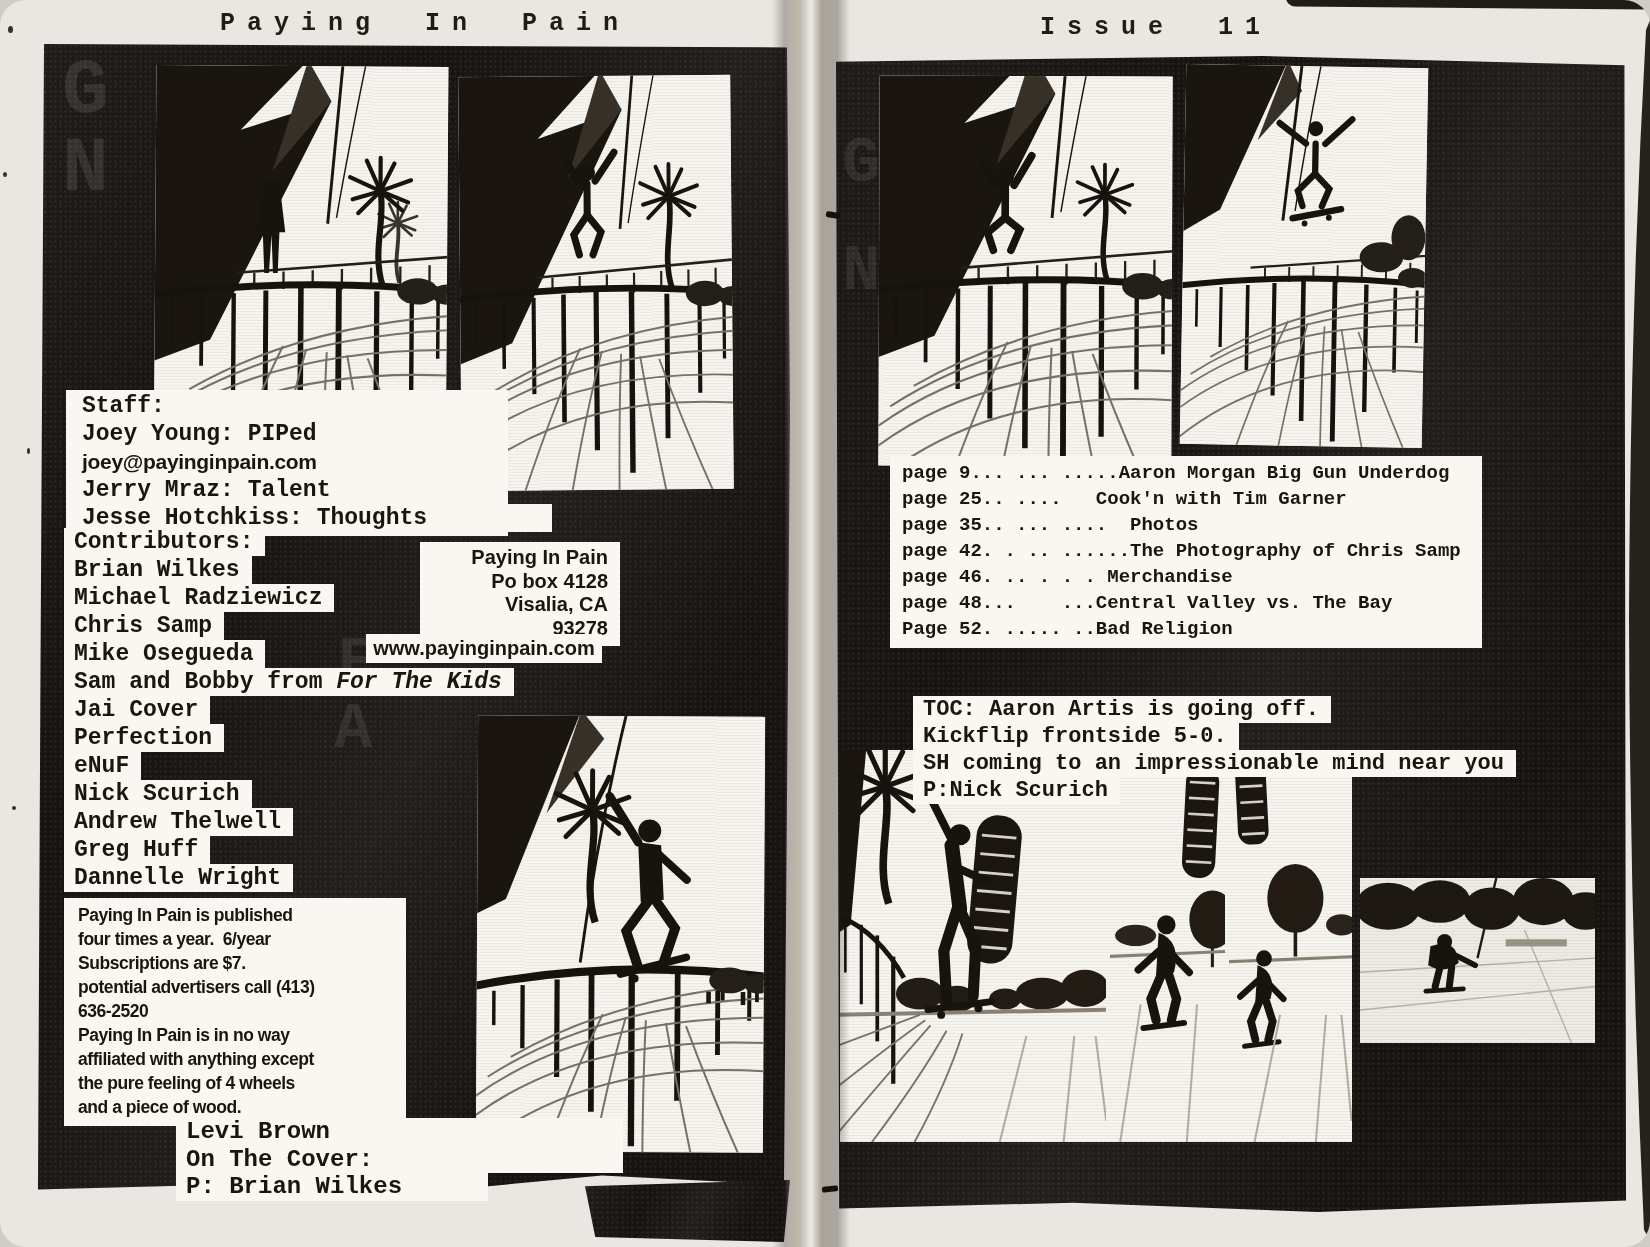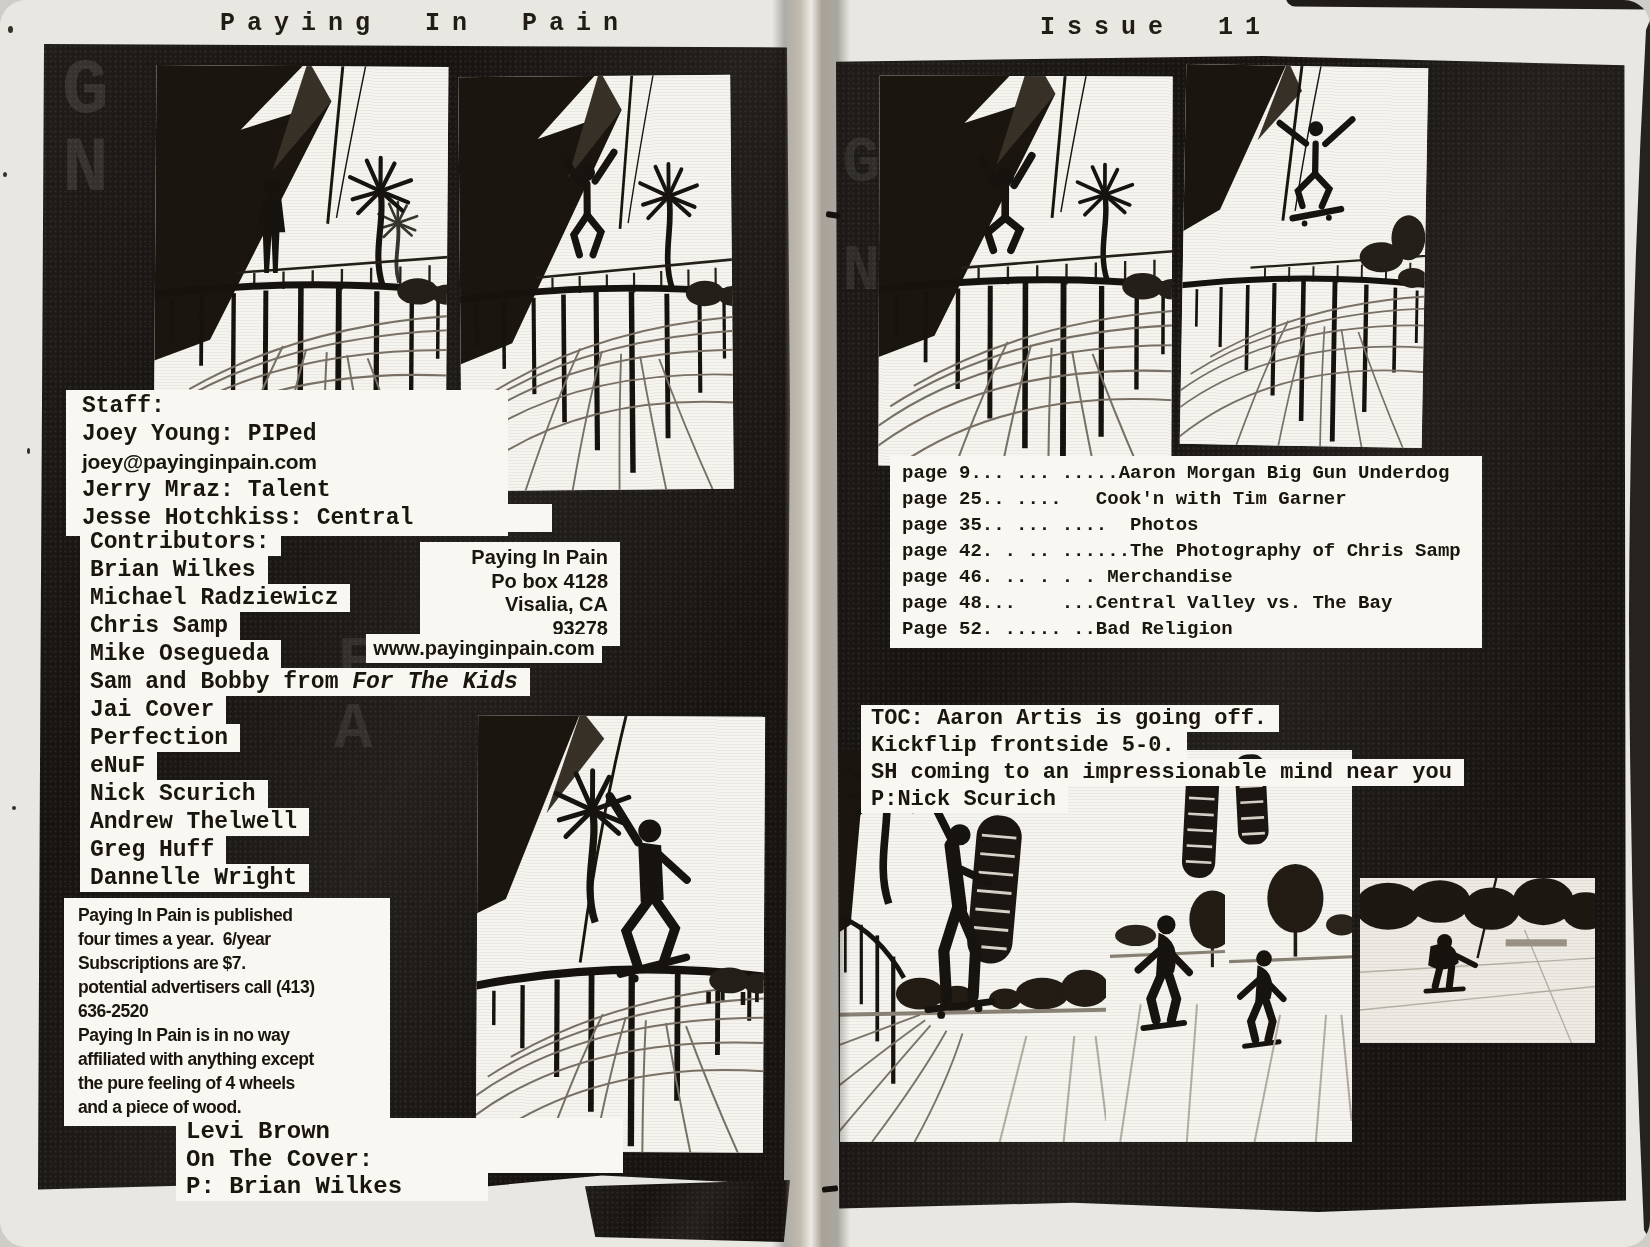--- a/index.html
+++ b/index.html
@@ -65,46 +65,46 @@
   .mono-line{font:700 23px/28px "Liberation Mono","DejaVu Sans Mono",monospace;}
   .sans-line{font:700 21px/28px "Liberation Sans","DejaVu Sans",sans-serif;letter-spacing:-0.3px;}
   .masthead{
     position:absolute;z-index:4;color:#211c15;
     font:700 25px/32px "Liberation Mono","DejaVu Sans Mono",monospace;
     letter-spacing:12px;word-spacing:16px;white-space:pre;
   }
   #staff-block{left:66px;top:390px;width:442px;background:var(--paper);padding:2px 0 4px;}
   #staff-block .mono-line,#staff-block .sans-line{display:block;padding-left:16px;white-space:pre;}
   .wide-strip{display:inline-block;background:var(--paper);min-width:470px;}
-  #contrib-block{left:80px;top:528px;}
+  #contrib-block{left:64px;top:528px;}
   #contrib-block div{height:28px;}
   .italic{font-style:italic;}
   #address-block{
     left:420px;top:542px;width:176px;background:var(--paper);
     padding:4px 12px 6px;text-align:right;
     font:700 20px/23.5px "Liberation Sans","DejaVu Sans",sans-serif;
   }
   #website-strip{
     left:366px;top:634px;width:236px;background:var(--paper);text-align:center;
     font:700 20px/27px "Liberation Sans","DejaVu Sans",sans-serif;padding:1px 0;
   }
   #pub-block{
-    left:64px;top:898px;width:304px;background:var(--paper);padding:5px 8px 7px 14px;
+    left:64px;top:898px;width:304px;background:var(--paper);padding:5px 24px 7px 14px;
     font:700 17.5px/24px "Liberation Sans","DejaVu Sans",sans-serif;letter-spacing:-0.45px;
   }
   #pub-block div{white-space:pre;}
   #cover-block{left:176px;top:1118px;font:700 24px/27.5px "Liberation Mono","DejaVu Sans Mono",monospace;}
   #cover-block .strip{min-width:425px;}
   #cover-block .narrow{min-width:290px;}
   #toc-block{
     left:890px;top:456px;width:572px;background:var(--paper);padding:4px 8px 6px 12px;
     font:700 19px/26px "Liberation Mono","DejaVu Sans Mono",monospace;
   }
   #toc-block div{white-space:pre;}
-  #caption-block{left:861px;top:696px;font:700 22px/27px "Liberation Mono","DejaVu Sans Mono",monospace;margin-top:9px;}
+  #caption-block{left:913px;top:696px;font:700 22px/27px "Liberation Mono","DejaVu Sans Mono",monospace;}
 </style>
 </head>
 <body>
 
 <svg width="0" height="0" style="position:absolute">
   <defs>
     <g id="bldg">
       <path d="M-2,-2 L52,-2 L29,22 L60,12 L19,94 L-2,102 Z" fill="#1a150f"></path>
       <path d="M52,-2 L60,12 L40,36 Z" fill="#373128"></path>
       <path d="M64,-2 L59,54" stroke="#1a150f" stroke-width="1" fill="none"></path>
@@ -435,21 +435,21 @@
         <path d="M-8,14 L8,13" stroke="#17130e" stroke-width="2" fill="none" stroke-linecap="round"></path>
       </g>
     </svg>
   </div>
 
   <div class="textblock" id="staff-block">
     <span class="mono-line">Staff:</span>
     <span class="mono-line">Joey Young: PIPed</span>
     <span class="sans-line">joey@payinginpain.com</span>
     <span class="mono-line">Jerry Mraz: Talent</span>
-    <span class="mono-line wide-strip">Jesse Hotchkiss: Central</span>
+    <span class="mono-line wide-strip">Jesse Hotchkiss: Thoughts</span>
   </div>
 
   <div class="textblock" id="contrib-block">
     <div><span class="strip mono-line">Contributors:</span></div>
     <div><span class="strip mono-line">Brian Wilkes</span></div>
     <div><span class="strip mono-line">Michael Radziewicz</span></div>
     <div><span class="strip mono-line">Chris Samp</span></div>
     <div><span class="strip mono-line">Mike Osegueda</span></div>
     <div><span class="strip mono-line"><span>Sam and Bobby from </span><span class="italic">For The Kids</span></span></div>
     <div><span class="strip mono-line">Jai Cover</span></div>

